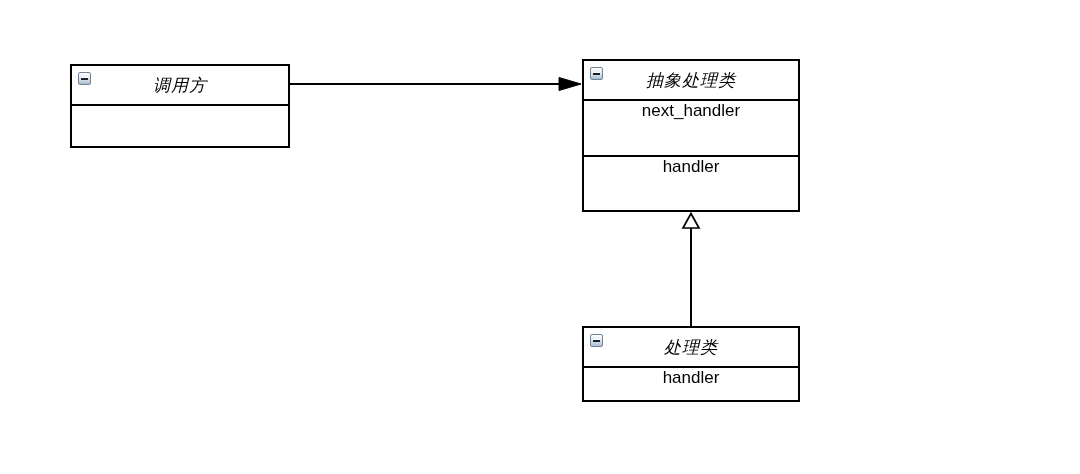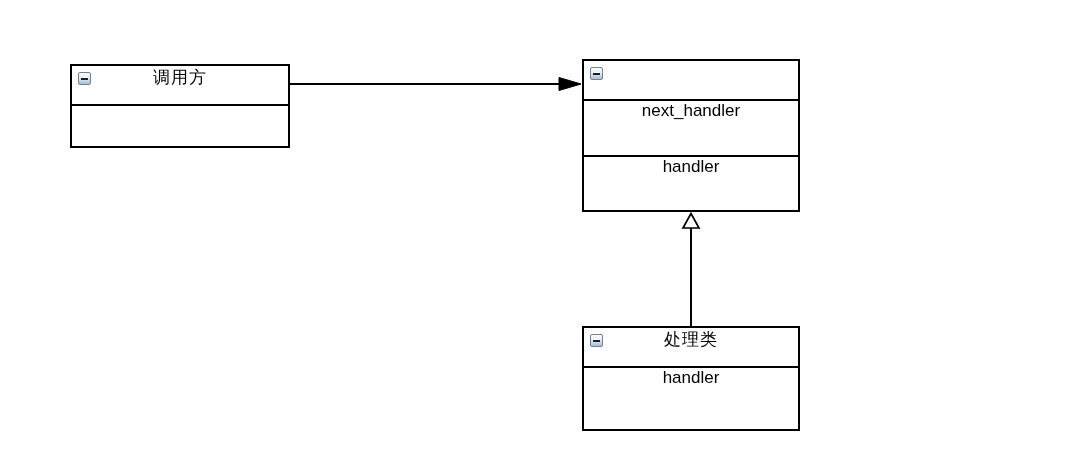--- a/index.html
+++ b/index.html
@@ -24,21 +24,23 @@
     background: #ffffff;
     border: 2px solid #000000;
     display: flex;
     flex-direction: column;
   }
   .uml-header {
     position: relative;
     height: 38px;
     flex: 0 0 38px;
     display: flex;
+    align-items: center;
     justify-content: center;
+    font-style: italic;
   }
   .node-title {
     font-size: 17px;
     color: #000000;
     letter-spacing: 1px;
     white-space: nowrap;
   }
   .uml-row {
     border-top: 2px solid #000000;
     flex: 1 1 auto;
@@ -95,30 +97,31 @@
       <span class="node-title">调用方</span>
     </div>
     <div class="uml-row"></div>
   </div>
 
   <div class="uml-node" style="left:582px; top:59px; width:218px; height:153px;">
     <div class="uml-header">
       <span class="collapse-icon">
         <span class="minus-bar"></span>
       </span>
+      <span class="node-title">抽象处理类</span>
     </div>
     <div class="uml-row">
       <span class="row-label">next_handler</span>
     </div>
     <div class="uml-row">
       <span class="row-label">handler</span>
     </div>
   </div>
 
-  <div class="uml-node" style="left:582px; top:326px; width:218px; height:105px;">
+  <div class="uml-node" style="left:582px; top:326px; width:218px; height:76px;">
     <div class="uml-header">
       <span class="collapse-icon">
         <span class="minus-bar"></span>
       </span>
       <span class="node-title">处理类</span>
     </div>
     <div class="uml-row">
       <span class="row-label">handler</span>
     </div>
   </div>

